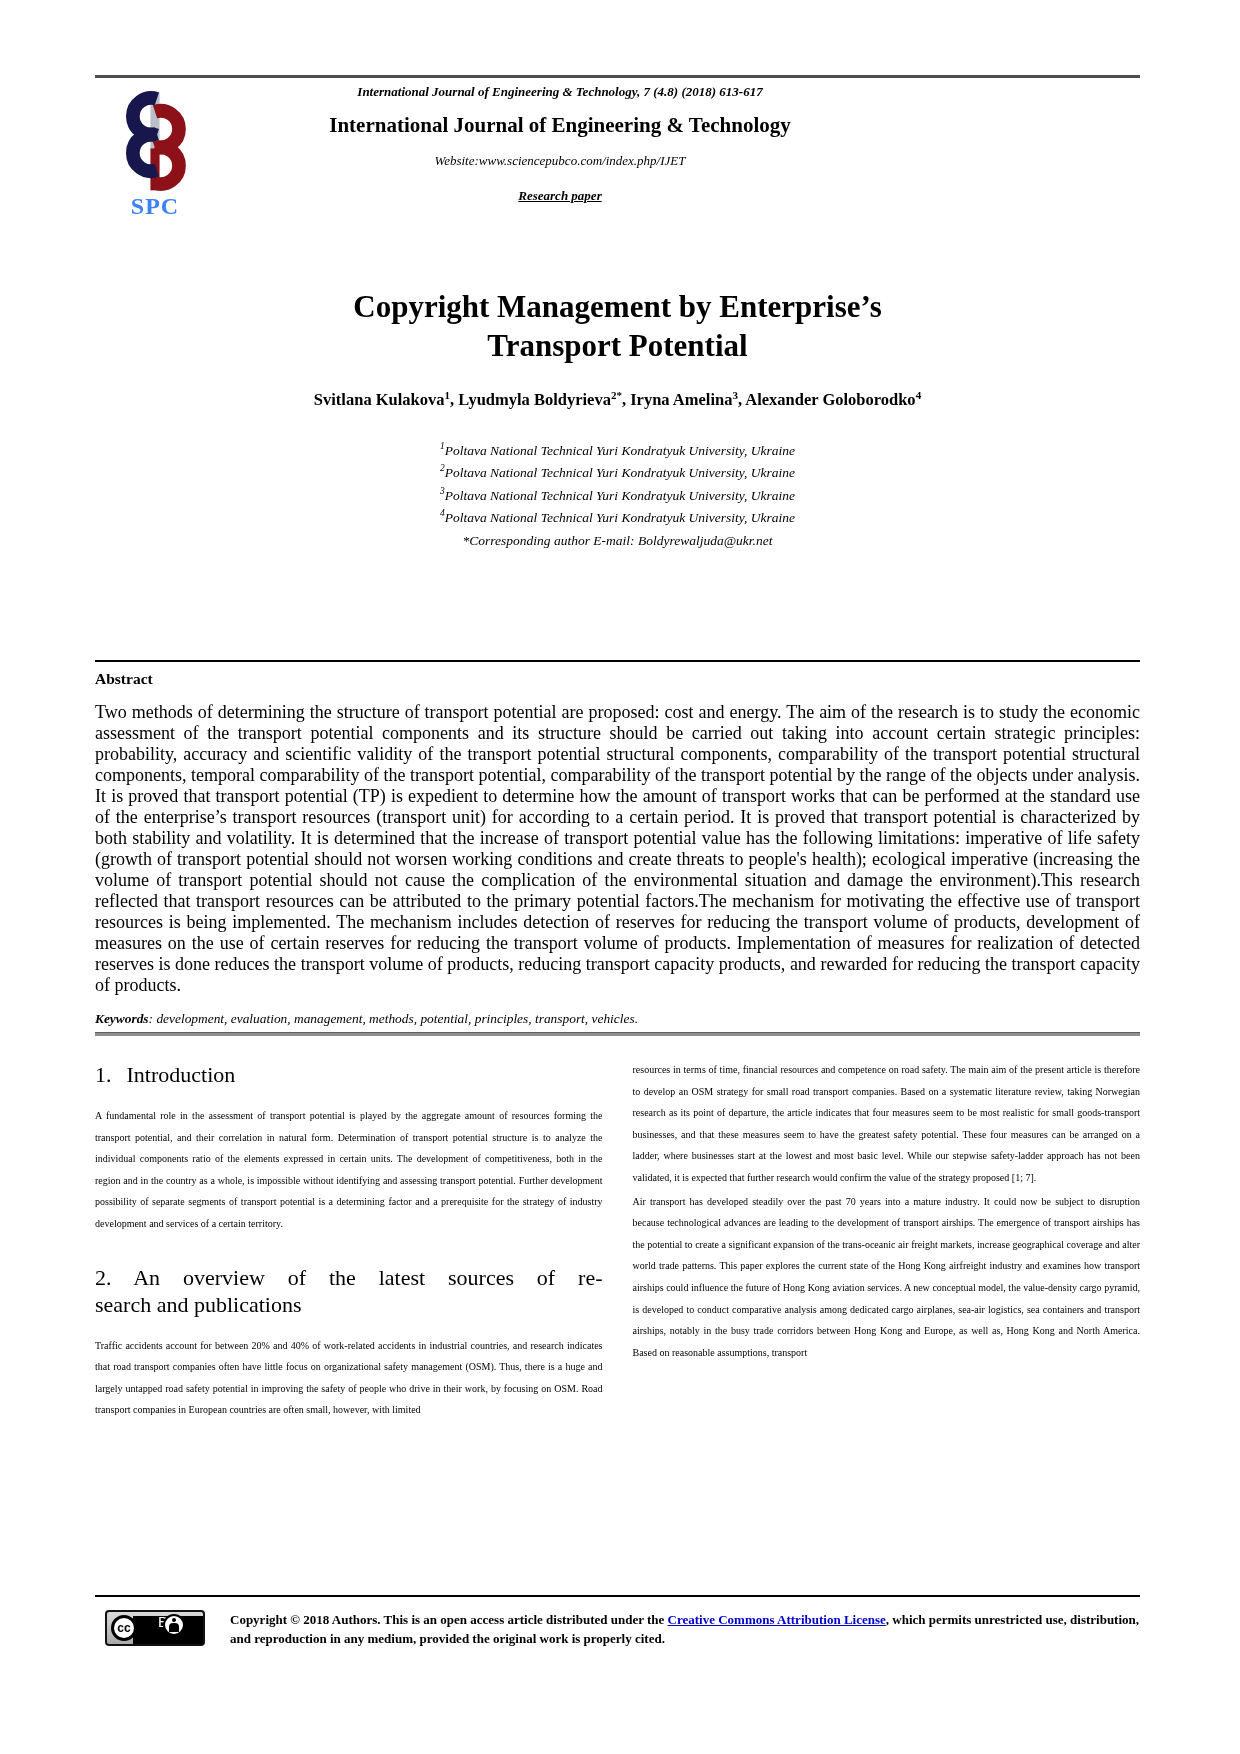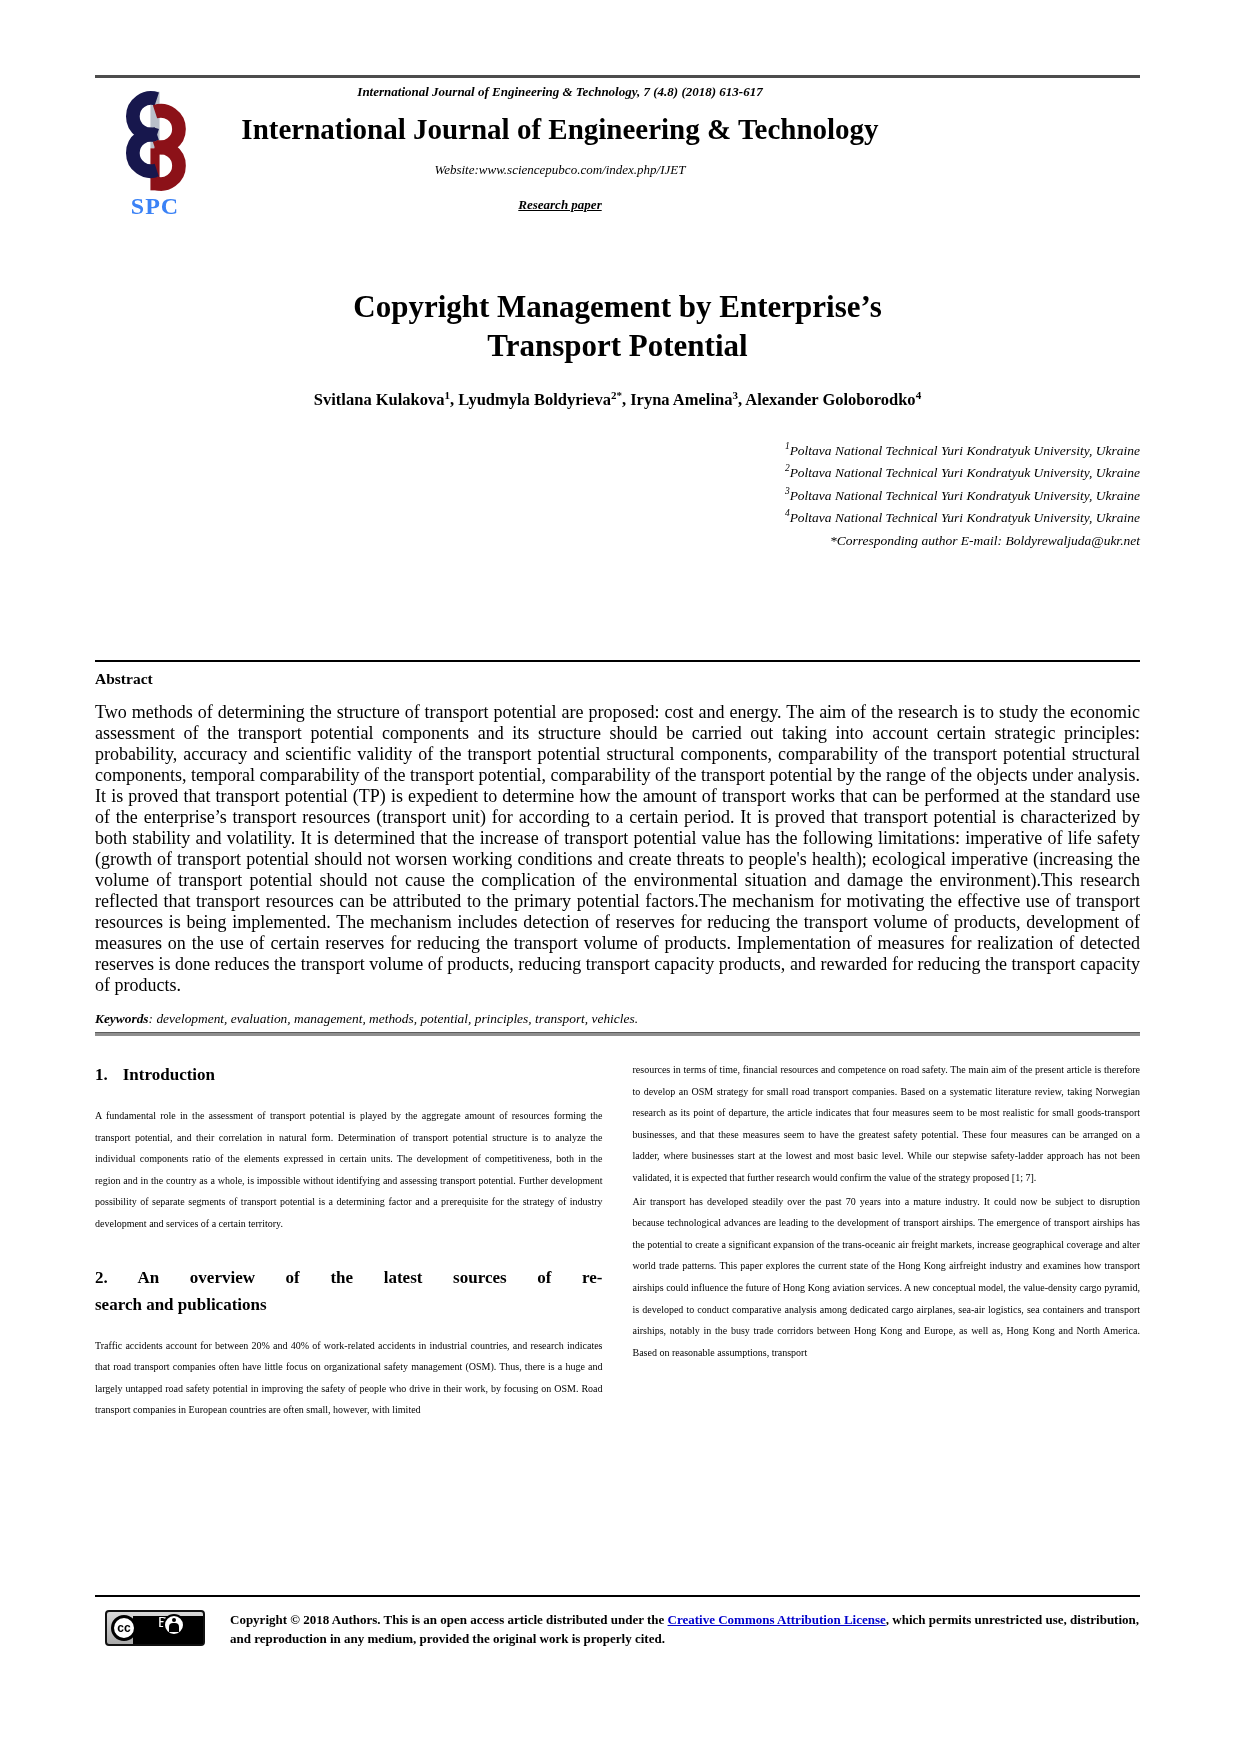--- a/index.html
+++ b/index.html
@@ -12,21 +12,21 @@
     color:#000;
     overflow:hidden;
   }
   
   .top-rule{position:absolute;left:95px;top:75px;width:1045px;height:3px;background:#4d4d4d;}
   .logo{position:absolute;left:103px;top:84px;width:104px;text-align:center;}
   .logo-mark{display:block;margin:4px auto 0;}
   .logo-text{font-weight:bold;font-size:24px;letter-spacing:1px;color:#3b82f6;line-height:1;}
   .header-center{position:absolute;left:225px;top:80px;width:670px;text-align:center;}
   .journal-ref{font-size:13px;font-weight:bold;font-style:italic;margin-top:4px;}
-  .journal-name{font-size:29px;font-weight:bold;margin-top:14px;line-height:1.1;}
+  .journal-name{font-size:21px;font-weight:bold;margin-top:14px;line-height:1.1;}
   .journal-site{font-size:13px;font-style:italic;margin-top:16px;}
   .paper-type{font-size:13px;font-weight:bold;font-style:italic;text-decoration:underline;margin-top:19px;}
   .cover{
     position:absolute;left:1021px;top:88px;width:116px;height:125px;
     background:
       radial-gradient(circle at 50% 54%, #9a8668 0 7px, #6b5f4c 11px, #474b52 22px, rgba(20,32,58,0) 46px),
       repeating-linear-gradient(90deg, rgba(120,150,190,.25) 0 2px, rgba(0,0,0,0) 2px 14px),
       linear-gradient(180deg,#233a61 0%, #17263f 55%, #0e1b30 78%, #10243a 100%);
     border:1px solid #9aa0a8;
     box-sizing:border-box;
@@ -36,32 +36,32 @@
   .cover-caption-bar{width:44px;height:4px;margin:2px auto 0;background:#e8c63a;border-radius:2px;}
   .cover-title-small{color:#f2d13d;font-weight:bold;font-size:8px;margin-top:46px;text-align:left;padding-left:7px;}
   .cover-title-big{color:#f2d13d;font-weight:bold;font-size:10.5px;margin-top:5px;text-align:left;padding-left:7px;white-space:nowrap;}
   .cover-foot{position:absolute;bottom:3px;left:7px;right:7px;display:flex;justify-content:space-between;}
   .cover-foot i{display:block;width:26px;height:3px;background:#d8b92f;}
   
   .front{position:absolute;top:0;left:95px;width:1045px;padding-top:287px;}
   .title{text-align:center;font-size:31px;font-weight:bold;line-height:39px;}
   .authors{text-align:center;font-size:16.5px;font-weight:bold;margin-top:23px;}
   .authors sup{font-size:11px;}
-  .affils{text-align:right;font-style:italic;font-size:13.5px;line-height:19px;margin-top:27px;}
+  .affils{text-align:center;font-style:italic;font-size:13.5px;line-height:19px;margin-top:27px;}
   .affils sup{font-size:9.5px;}
   .abstract-rule{height:2px;background:#000;margin-top:111px;}
   .abstract-heading{font-size:15.5px;font-weight:bold;margin-top:8px;}
   .abstract-text{font-size:18px;line-height:21px;text-align:justify;margin-top:14px;}
   .keywords{font-size:13.4px;font-style:italic;margin-top:15px;}
   .keywords .kw-label{font-weight:bold;}
   .keywords-rule{height:3px;background:#8f8f8f;border-top:1px solid #5c5c5c;margin-top:5px;}
   
   .columns{display:flex;gap:30px;margin-top:21px;height:552px;overflow:hidden;}
   .col{flex:1;min-width:0;}
-  .sec-heading{font-size:17px;font-weight:bold;line-height:27px;margin:4px 0 0;}
+  .sec-heading{font-size:22px;font-weight:normal;line-height:27px;margin:4px 0 0;}
   .sec-num{margin-right:15px;}
   .jlast{display:block;text-align:justify;text-align-last:justify;}
   .body-para{font-size:10px;line-height:21.6px;text-align:justify;margin:17px 0 0;}
   .sec2{margin-top:29px;}
   .col-right p{margin:0;}
   .body-para.first{margin-top:2px;}
   
   .footer{position:absolute;left:95px;top:1595px;width:1045px;}
   .footer-rule{height:2px;background:#000;}
   .footer-body{display:flex;margin-top:13px;}

